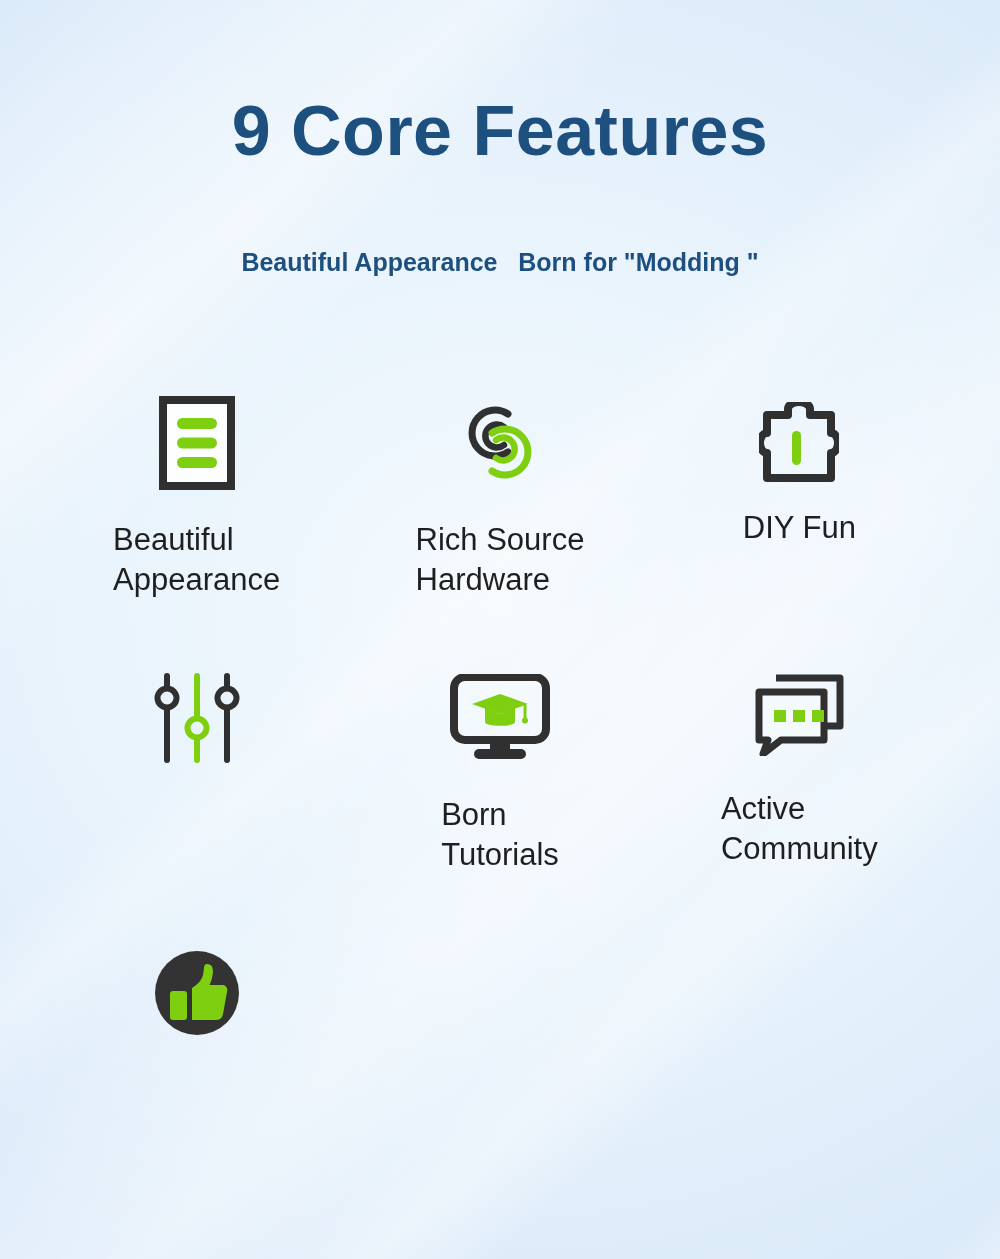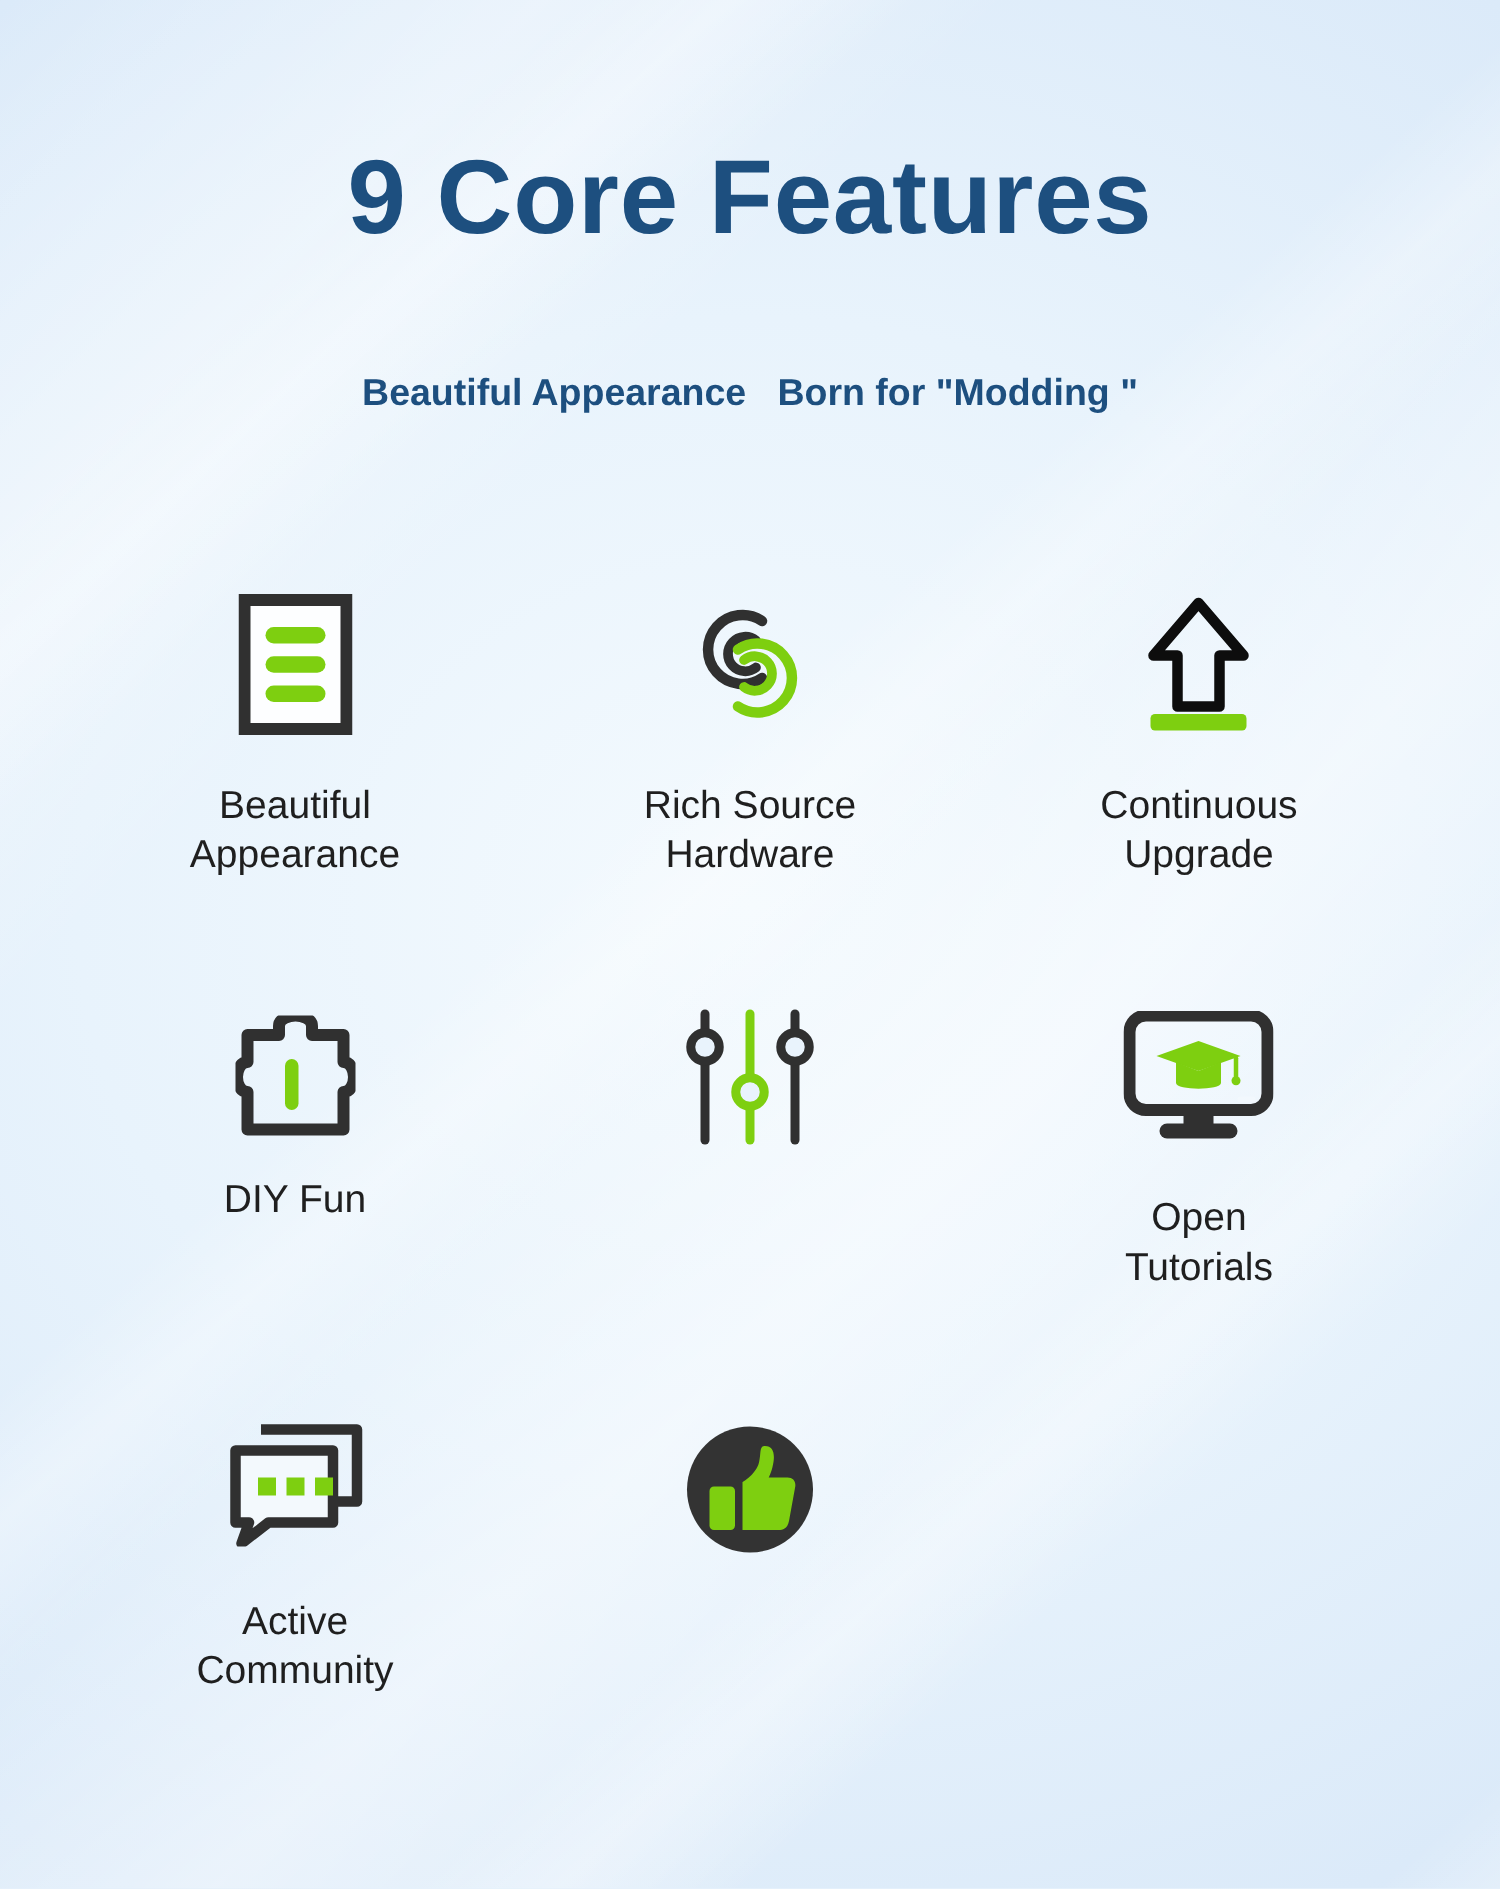--- a/index.html
+++ b/index.html
@@ -101,22 +101,22 @@
 
   .feature-icon {
     height: 110px;
     display: flex;
     align-items: center;
     justify-content: center;
   }
 
   .feature-label {
     margin-top: 22px;
-    text-align: center;
-    font-size: 26px;
+    text-align: left;
+    font-size: 31px;
     line-height: 1.28;
     color: #1f1f1f;
     white-space: pre-line;
   }
 
   
   .feature-grid > .feature-cell:nth-child(3n+1) { transform: translateX(-10px); }
   .feature-grid > .feature-cell:nth-child(3n+3) { transform: translateX(6px); }
   .cell-diy .feature-label { margin-top: 10px; }
   .cell-active .feature-icon { height: 104px; }
@@ -156,30 +156,20 @@
 
               <path d="M40 76 A23 23 0 1 0 40 38" stroke="#7ecf10" stroke-width="7"></path>
               <path d="M44 63 A11.5 11.5 0 1 0 44 45" stroke="#7ecf10" stroke-width="6.5"></path>
             </g>
           </svg>
         </div>
         <div class="feature-label">Rich Source
 Hardware</div>
       </div>
 
-      <div class="feature-cell cell-upgrade">
-        <div class="feature-icon">
-          <svg width="80" height="96" viewBox="0 0 80 96">
-            <path d="M40 7 L70 42 L54 42 L54 76 L26 76 L26 42 L10 42 Z" fill="none" stroke="#0d0d0d" stroke-width="7" stroke-linejoin="round" stroke-linecap="round"></path>
-            <rect x="8" y="81" width="64" height="11" rx="3" fill="#7ecf10"></rect>
-          </svg>
-        </div>
-        <div class="feature-label">Continuous
-Upgrade</div>
-      </div>
 
       <div class="feature-cell cell-diy">
         <div class="feature-icon">
           <svg width="80" height="82" viewBox="0 0 80 82">
             <path d="M29 7
                      C29 2 36 0 40 0 C44 0 51 2 51 7
                      L51 13 L72 13 L72 31
                      C77 31 79 37 79 41 C79 45 77 51 72 51
                      L72 76 L8 76 L8 51
                      C3 51 1 45 1 41 C1 37 3 31 8 31
@@ -214,21 +204,21 @@
             <rect x="76" y="57" width="12" height="4" rx="2" fill="#f2f8fd"></rect>
             <rect x="40" y="66" width="20" height="10" fill="#303030"></rect>
             <rect x="24" y="75" width="52" height="10" rx="5" fill="#303030"></rect>
 
             <path d="M50 20 L78 30 L50 40 L22 30 Z" fill="#7ecf10"></path>
             <path d="M35 34 L35 48 C35 53 65 53 65 48 L65 34 L50 40 Z" fill="#7ecf10"></path>
             <line x1="75" y1="31.5" x2="75" y2="45" stroke="#7ecf10" stroke-width="3" stroke-linecap="round"></line>
             <circle cx="75" cy="46.5" r="3" fill="#7ecf10"></circle>
           </svg>
         </div>
-        <div class="feature-label">Open
+        <div class="feature-label">Born
 Tutorials</div>
       </div>
 
       <div class="feature-cell cell-active">
         <div class="feature-icon">
           <svg width="90" height="82" viewBox="0 0 90 82">
             <path d="M22 4 L86 4 L86 52 L70 52" fill="none" stroke="#303030" stroke-width="7" stroke-linejoin="round"></path>
             <path d="M5 18 L70 18 L70 66 L27 66 L9 80 L14 66 L5 66 Z" fill="#f3f9fd" stroke="#303030" stroke-width="7" stroke-linejoin="round"></path>
             <rect x="20" y="36" width="12" height="12" fill="#7ecf10"></rect>
             <rect x="39" y="36" width="12" height="12" fill="#7ecf10"></rect>

